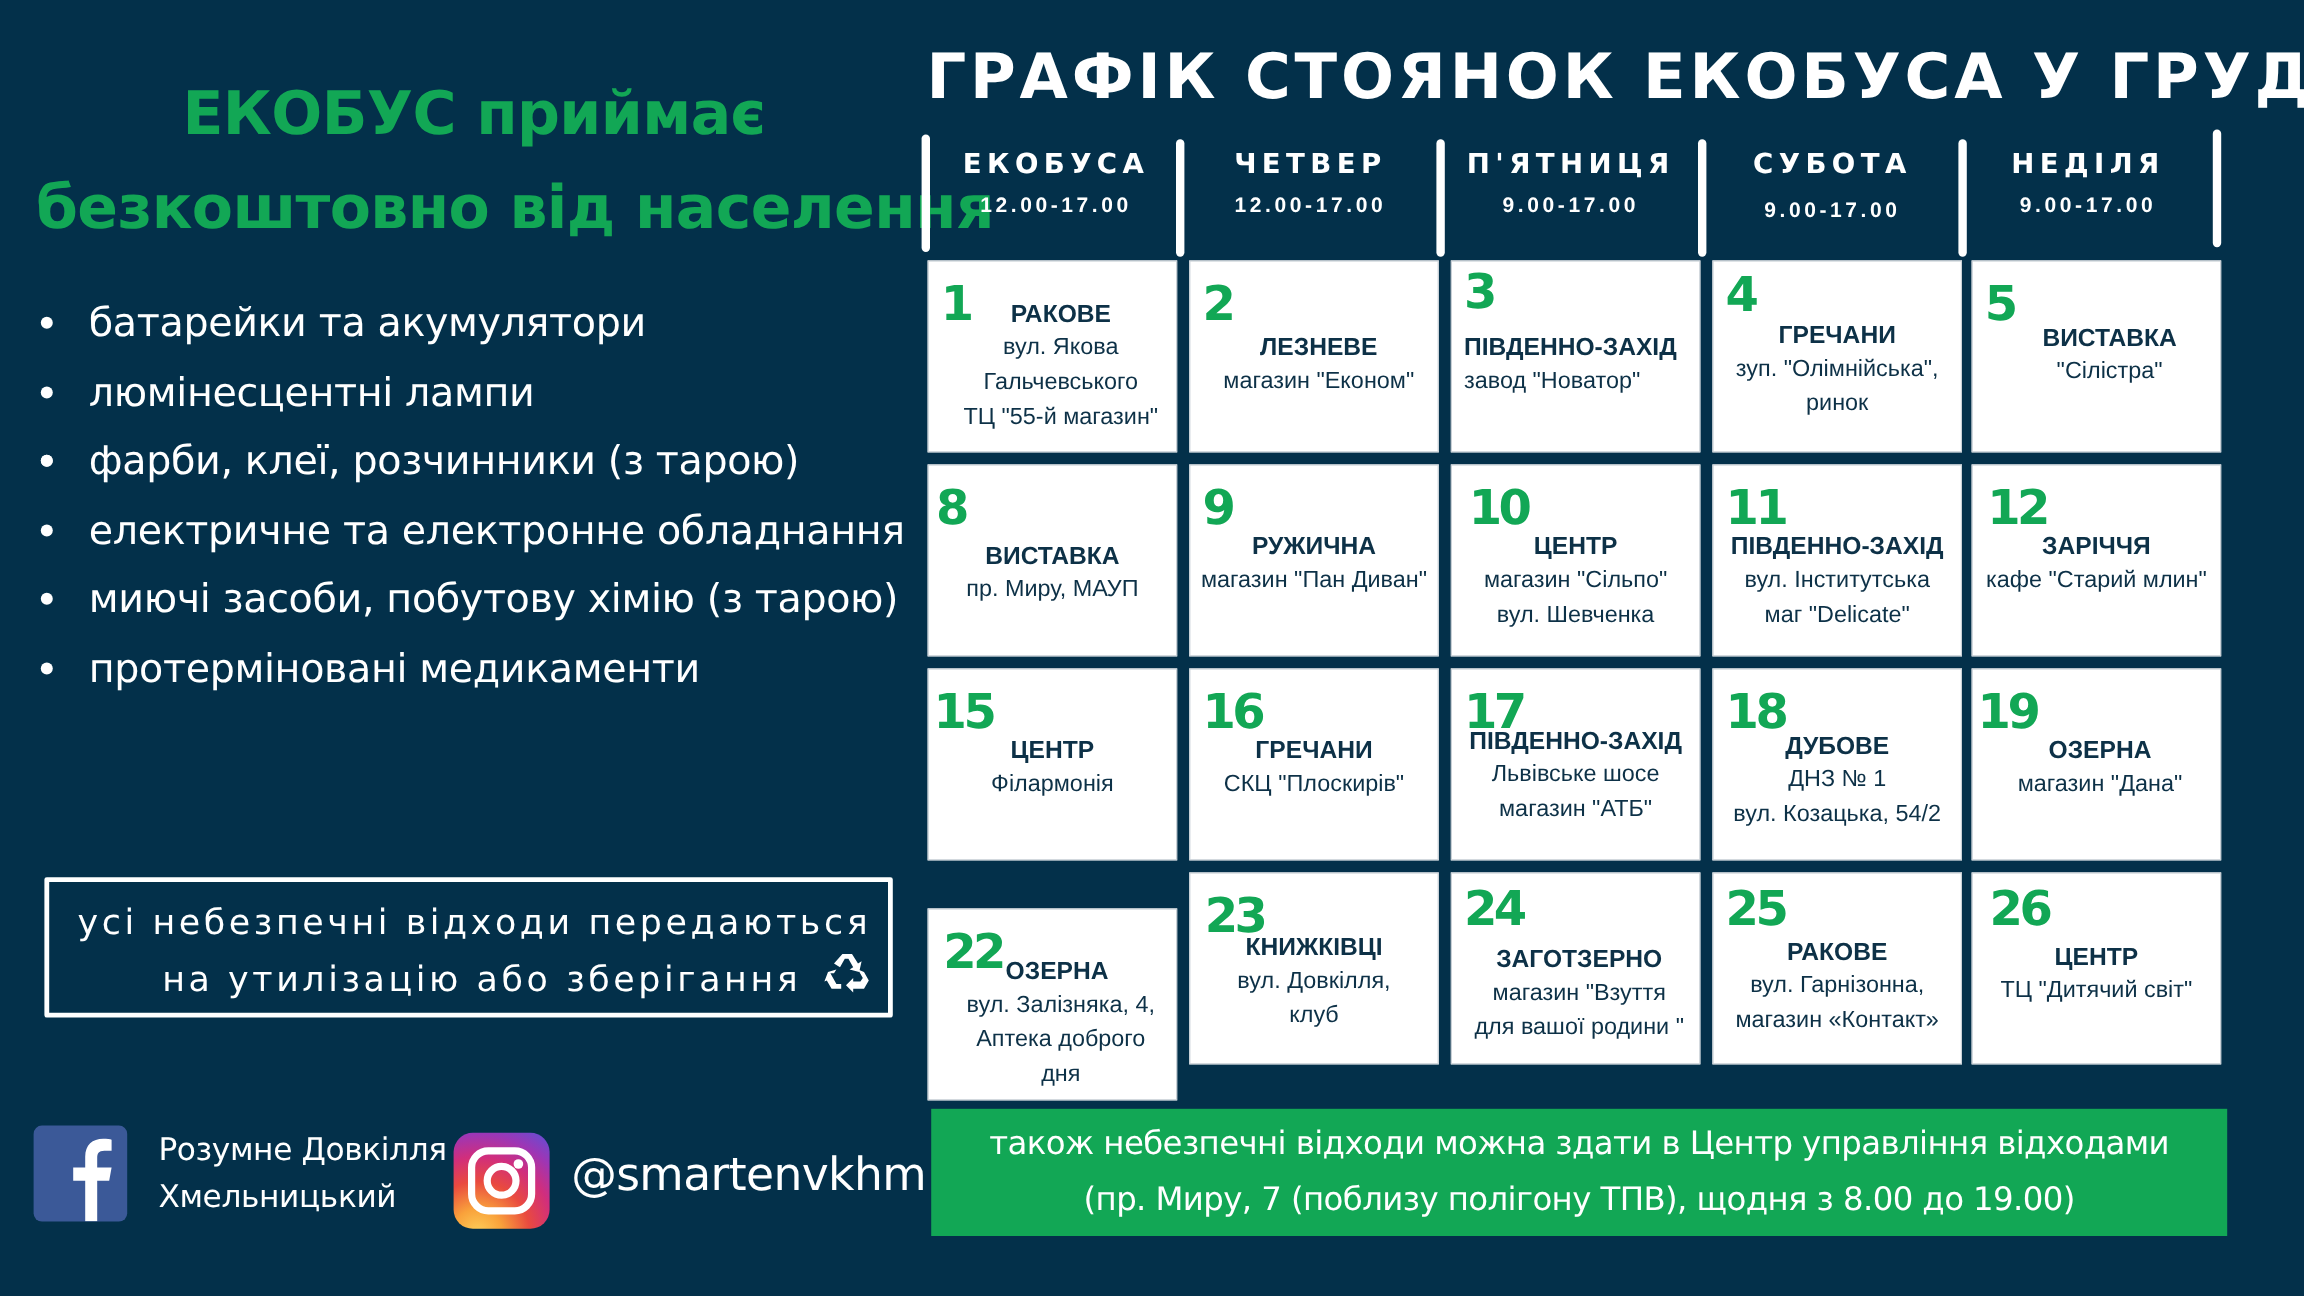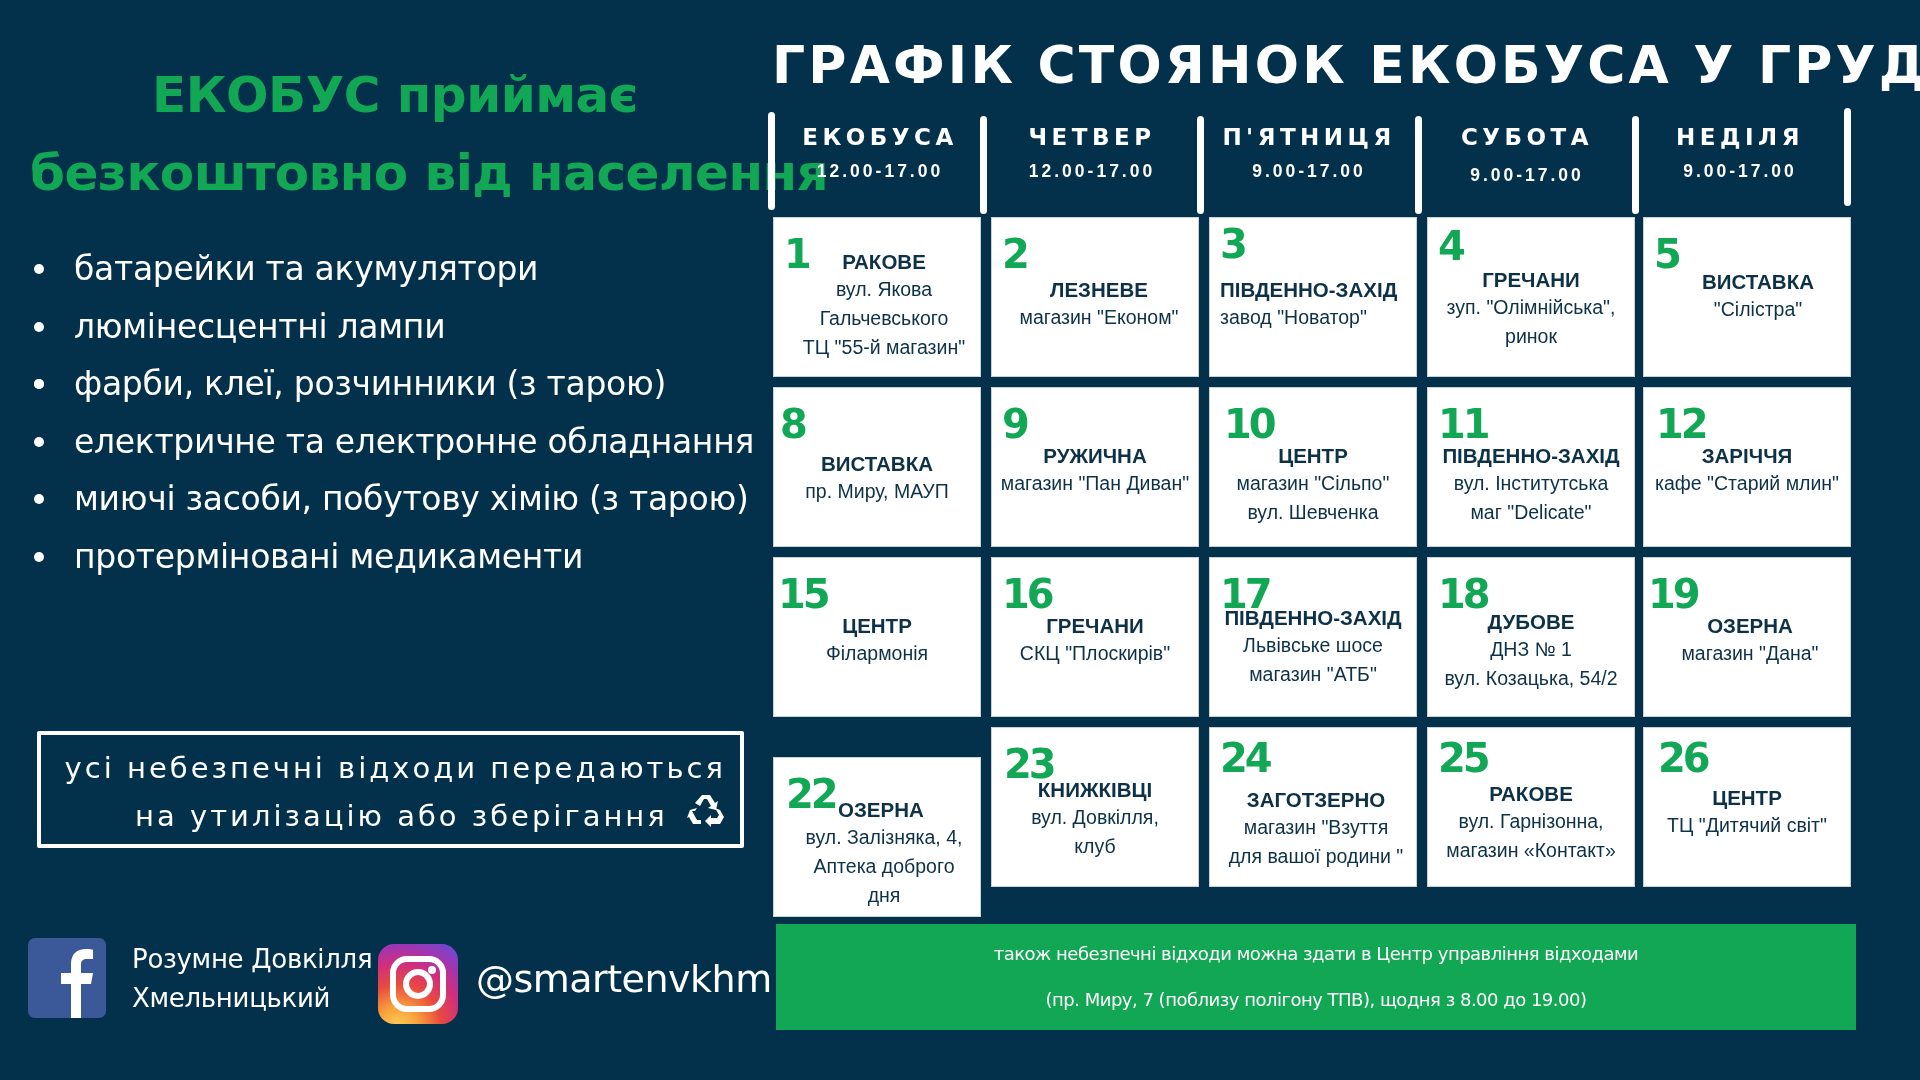--- a/index.html
+++ b/index.html
@@ -98,21 +98,21 @@
     font-weight: bold; font-size: 20.5px; line-height: 27px; white-space: nowrap;
     font-family: "Liberation Sans", sans-serif;
   }
   .cell .addr {
     font-size: 19.5px; line-height: 29px; white-space: nowrap; color: #0d3147;
     font-family: "Liberation Sans", sans-serif;
   }
   .green-box {
     position: absolute; left: 776px; top: 924px; width: 1080px; height: 106px;
     background: #12a755; text-align: center; color: #fff;
-    font-family: "DejaVu Sans", sans-serif; font-size: 18px; line-height: 46px;
+    font-family: "DejaVu Sans", sans-serif; font-size: 27px; line-height: 46px;
     padding-top: 7px; white-space: nowrap; letter-spacing: -0.5px;
   }
 </style>
 </head>
 <body>
 
 <div class="headline">
   <div>ЕКОБУС приймає</div>
   <div>безкоштовно від населення</div>
 </div>

